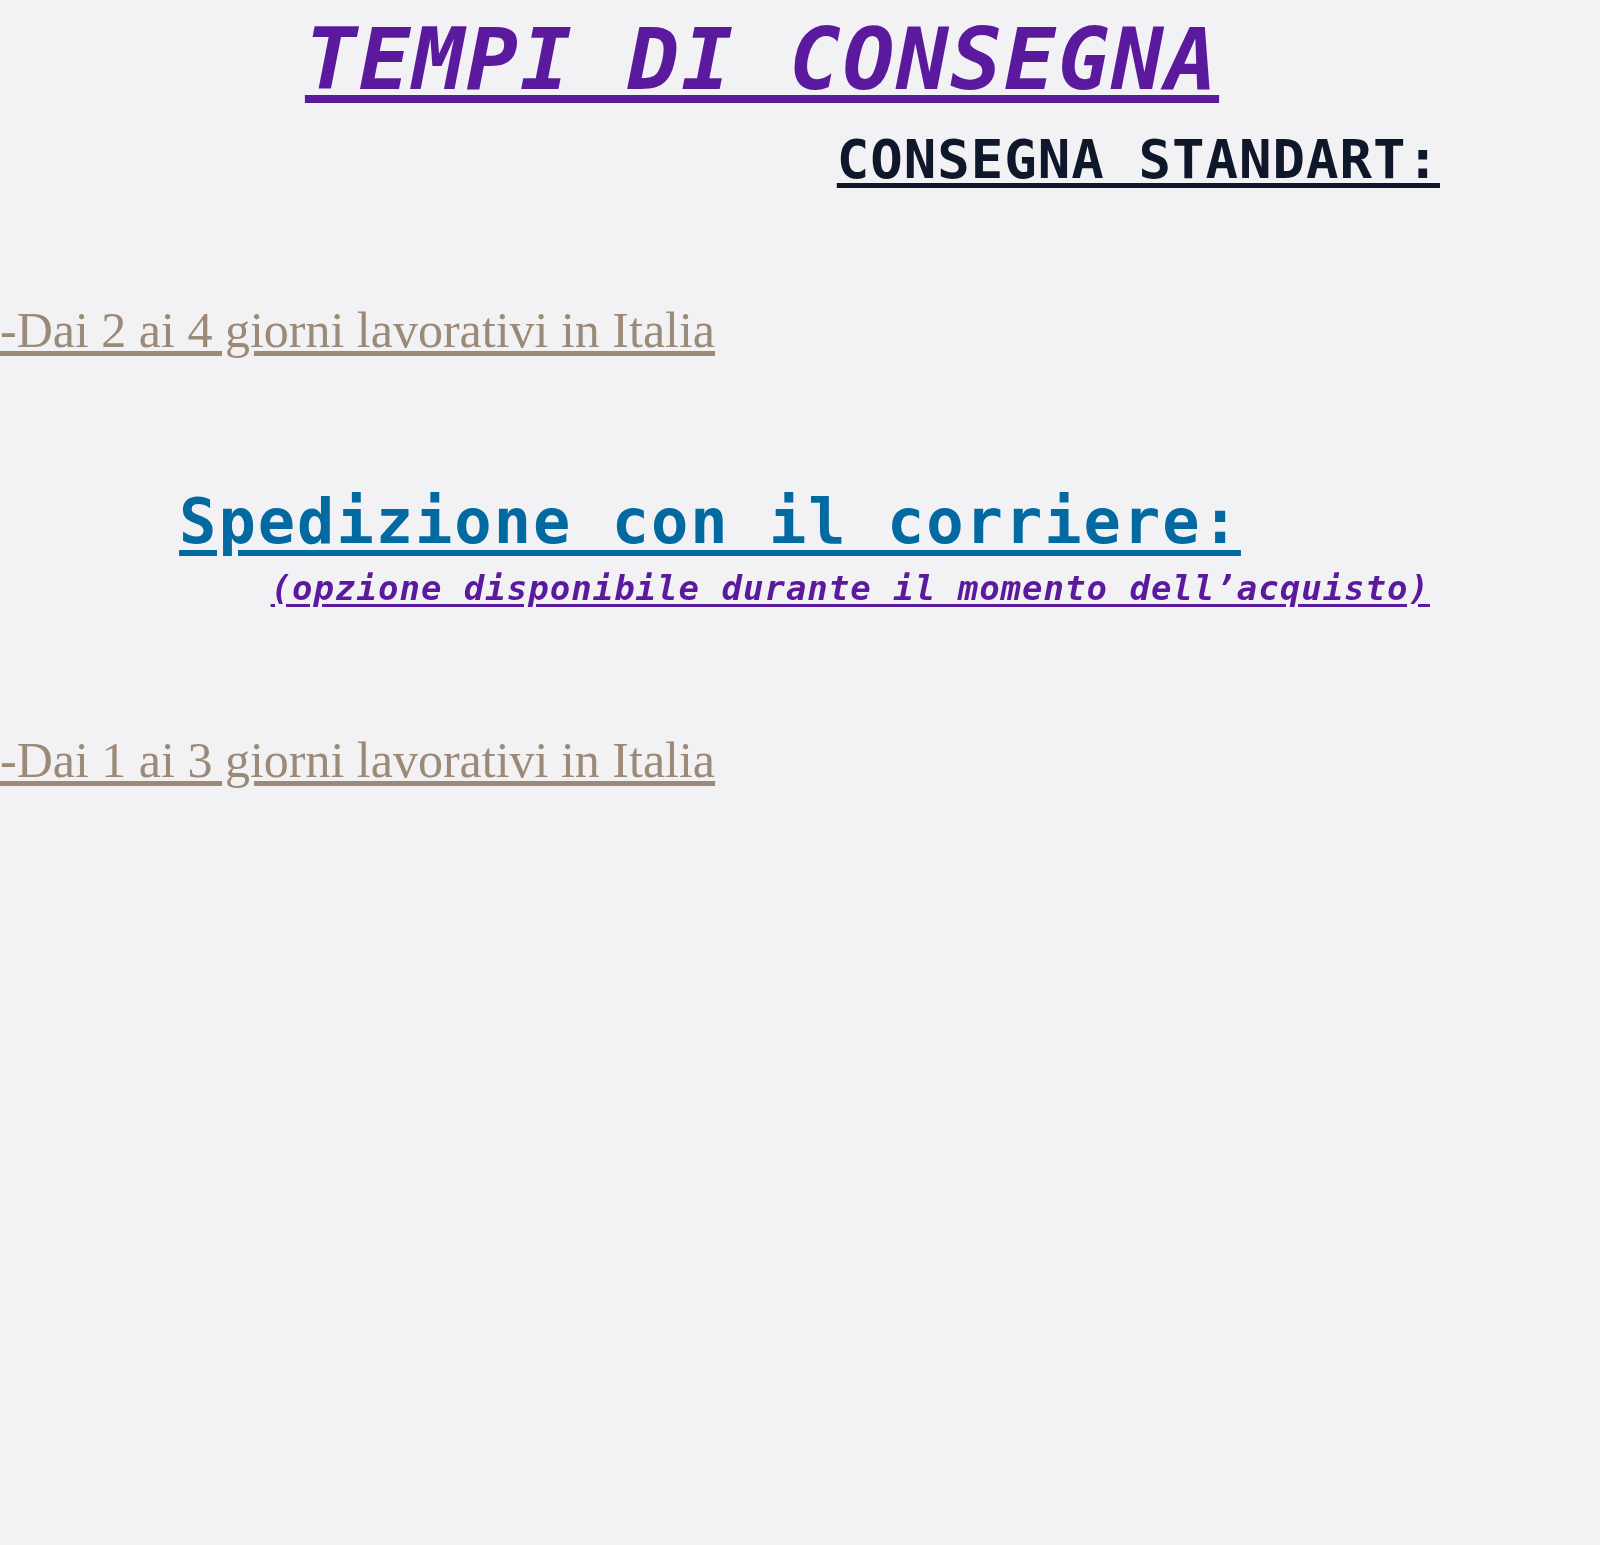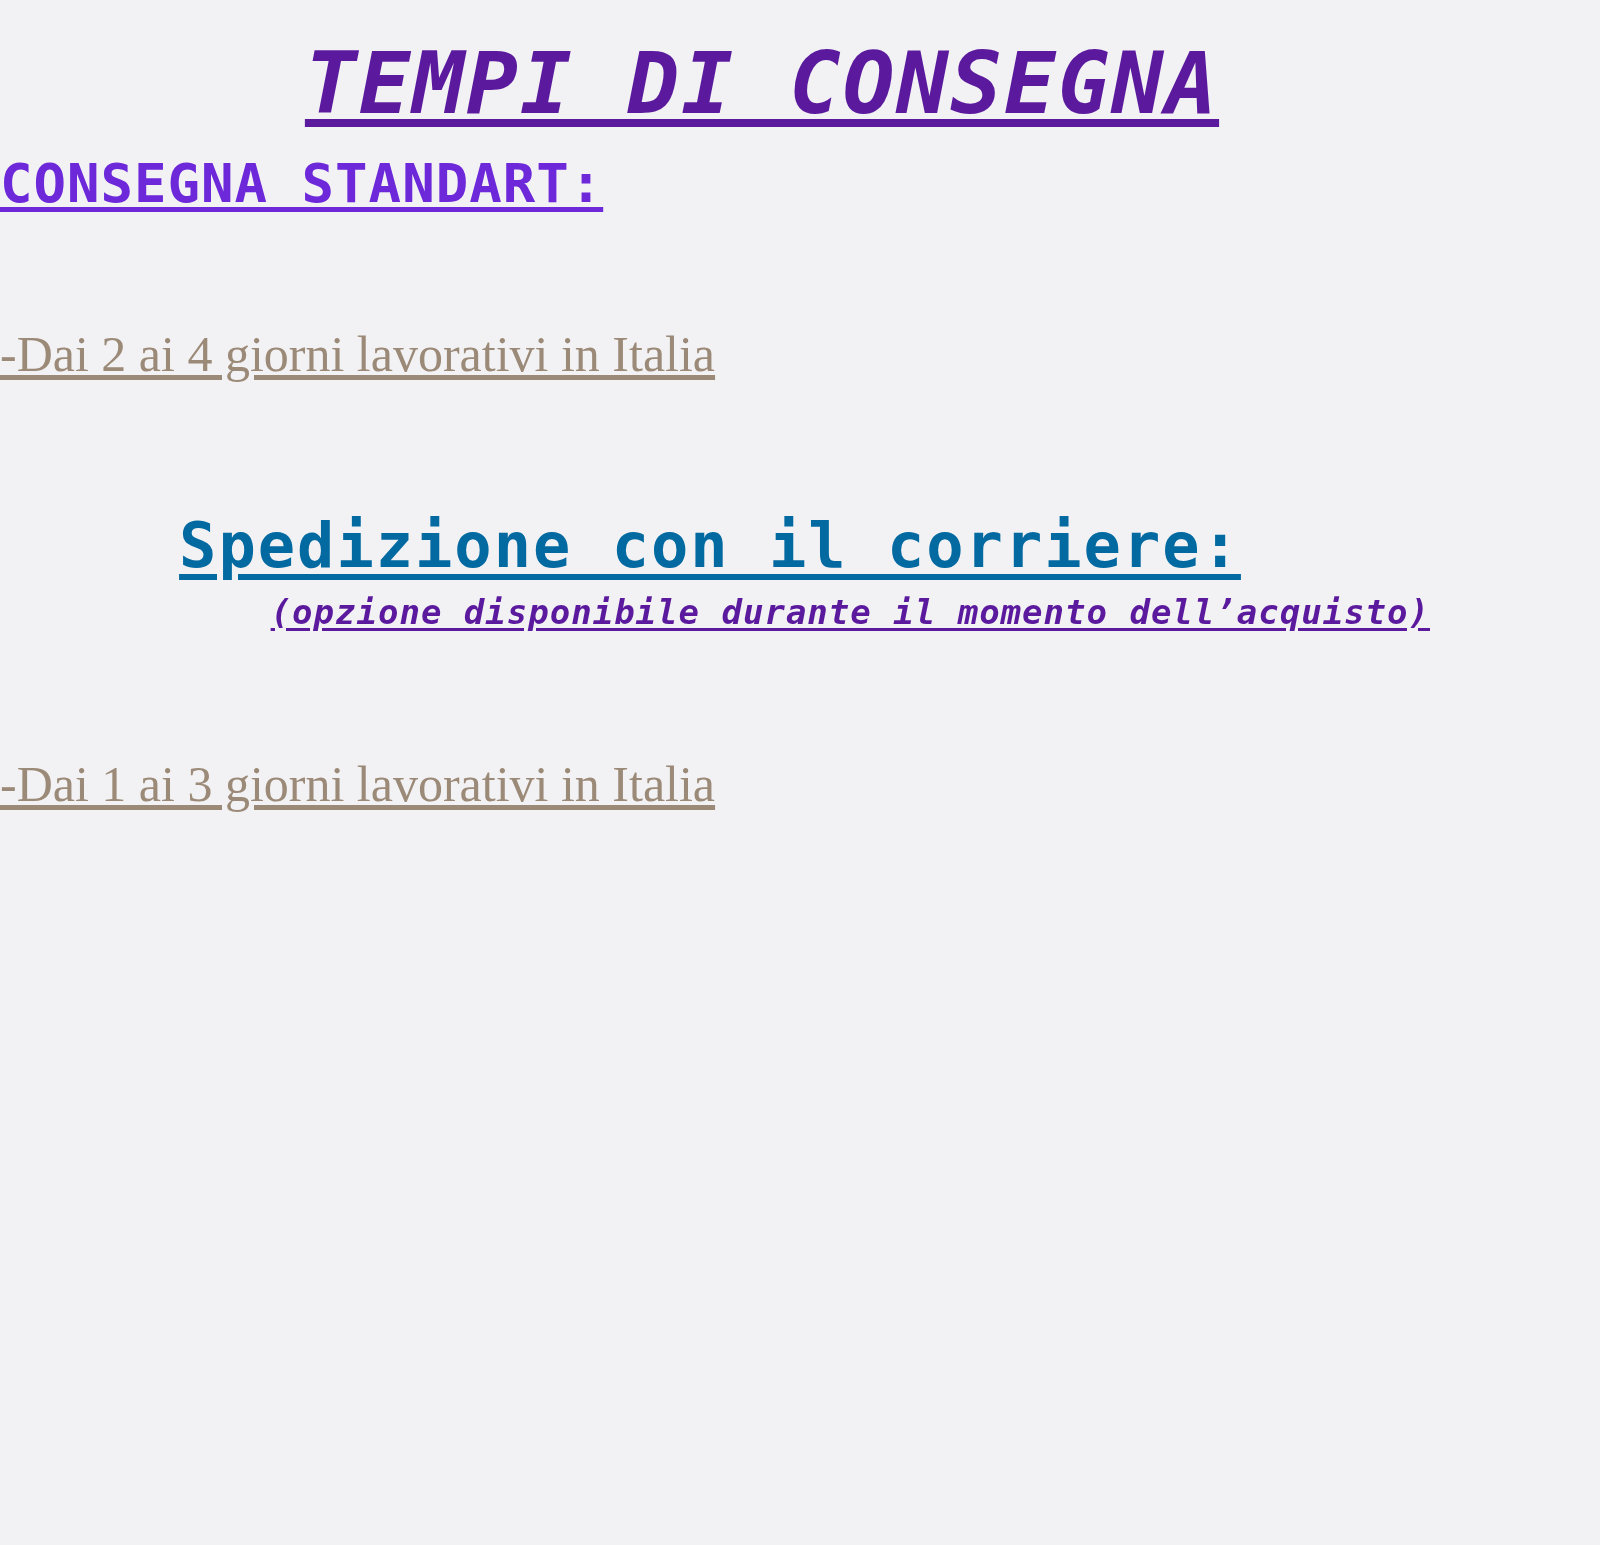--- a/index.html
+++ b/index.html
@@ -23,27 +23,27 @@
   .title {
     text-align: center;
     color: #5b1a9e;
     font-family: "DejaVu Sans Mono", monospace;
     font-weight: bold;
     font-style: italic;
     font-size: 86px;
     letter-spacing: 2px;
     text-decoration: underline;
     text-underline-offset: 6px;
-    margin: 38px 0 0 0;
+    margin: 14px 0 0 0;
     line-height: 1.05;
     padding-right: 76px;
   }
   .subtitle {
-    text-align: left;
-    color: #6d28d9;
+    text-align: right;
+    color: #0f172a;
     font-family: "DejaVu Sans Mono", monospace;
     font-weight: bold;
     font-size: 54px;
     letter-spacing: 1px;
     text-decoration: underline;
     text-underline-offset: 5px;
     margin: 26px 0 0 0;
     line-height: 1.1;
     padding-right: 160px;
   }

